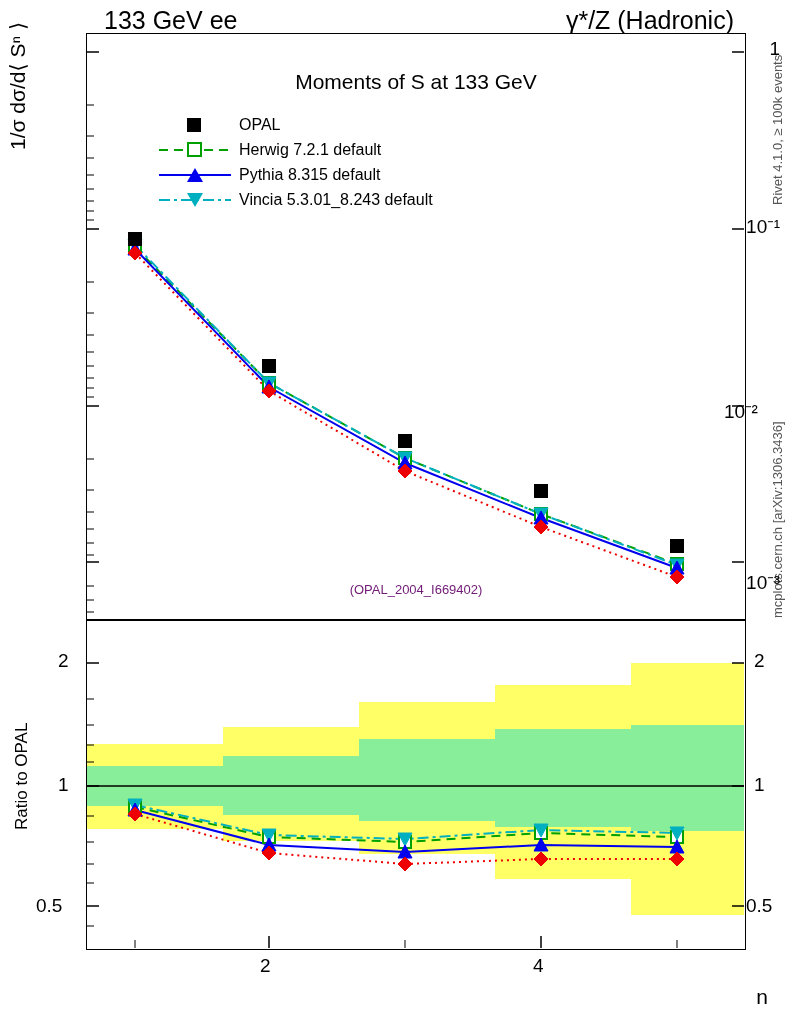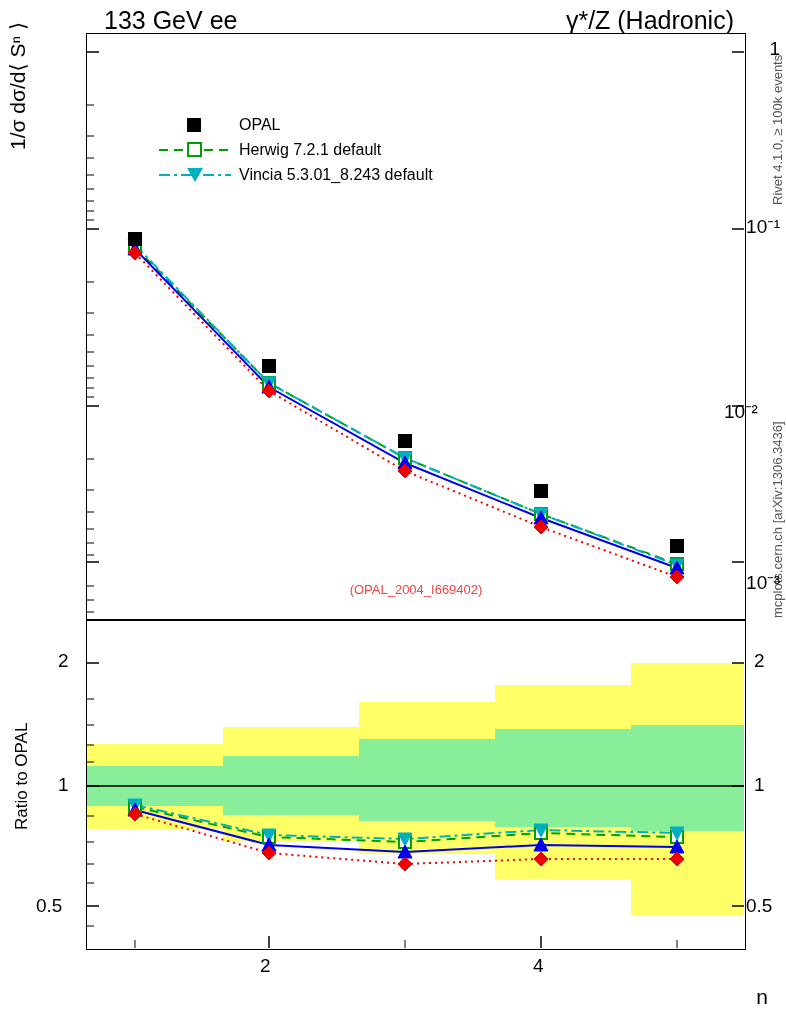--- a/index.html
+++ b/index.html
@@ -9,21 +9,21 @@
   .hdr{position:absolute;font-size:25px;}
   #hdr-left{left:104px;top:6px;}
   #hdr-right{right:52px;top:6px;}
 
   
   .rot{position:absolute;transform-origin:0 0;transform:rotate(-90deg);font-size:13px;color:#555;white-space:nowrap;}
 
   
   #main{position:absolute;left:86px;top:33px;width:660px;height:587px;border:1.5px solid #000;box-sizing:border-box;background:#fff;}
   #main-title{position:absolute;left:0;right:0;top:36px;text-align:center;font-size:21px;}
-  #watermark{position:absolute;left:0;right:0;bottom:22px;text-align:center;font-size:13px;color:#ef4444;}
+  #watermark{position:absolute;left:0;right:0;bottom:22px;text-align:center;font-size:13px;color:#701a75;}
 
   
   #legend{position:absolute;left:72px;top:78px;font-size:16px;}
   #legend .row{display:flex;align-items:center;height:25px;}
   #legend .mk{width:72px;height:20px;position:relative;margin-right:8px;}
   #legend .lbl{white-space:nowrap;}
 
   
   .ytick{position:absolute;right:6px;font-size:19px;text-align:right;white-space:nowrap;}
 
@@ -42,20 +42,21 @@
 
 <div id="root">
 
   <div class="hdr" id="hdr-left">133 GeV ee</div>
   <div class="hdr" id="hdr-right">γ*/Z (Hadronic)</div>
 
   <div class="rot" style="left:770px;top:205px;">Rivet 4.1.0, ≥ 100k events</div>
   <div class="rot" style="left:770px;top:618px;">mcplots.cern.ch [arXiv:1306.3436]</div>
 
   <div id="main">
+    <div id="main-title">Moments of S at 133 GeV</div>
     <div id="watermark">(OPAL_2004_I669402)</div>
 
     <svg width="657" height="584" viewBox="0 0 657 584">
 
       <g stroke="#000" stroke-width="1.5">
         <line x1="0" y1="18" x2="12" y2="18"></line>
         <line x1="0" y1="195" x2="12" y2="195"></line>
         <line x1="0" y1="372" x2="12" y2="372"></line>
         <line x1="0" y1="528" x2="12" y2="528"></line>
         <line x1="657" y1="18" x2="645" y2="18"></line>
@@ -154,20 +155,29 @@
           <svg width="72" height="20">
             <line x1="0" y1="10" x2="72" y2="10" stroke="#00a000" stroke-width="2" stroke-dasharray="9,6"></line>
             <rect x="29" y="3" width="13" height="13" fill="#fff" stroke="#00a000" stroke-width="2"></rect>
           </svg>
         </span>
         <span class="lbl">Herwig 7.2.1 default</span>
       </div>
       <div class="row">
         <span class="mk">
           <svg width="72" height="20">
+            <line x1="0" y1="10" x2="72" y2="10" stroke="#0000ee" stroke-width="2"></line>
+            <polygon points="36,3 44,17 28,17" fill="#0000ee"></polygon>
+          </svg>
+        </span>
+        <span class="lbl">Pythia 8.315 default</span>
+      </div>
+      <div class="row">
+        <span class="mk">
+          <svg width="72" height="20">
             <line x1="0" y1="10" x2="72" y2="10" stroke="#00b0c0" stroke-width="2" stroke-dasharray="11,4,3,4"></line>
             <polygon points="28,3 44,3 36,17" fill="#00b0c0"></polygon>
           </svg>
         </span>
         <span class="lbl">Vincia 5.3.01_8.243 default</span>
       </div>
     </div>
   </div>
 
   <div class="ytick" style="top:38px;width:78px;">1</div>

